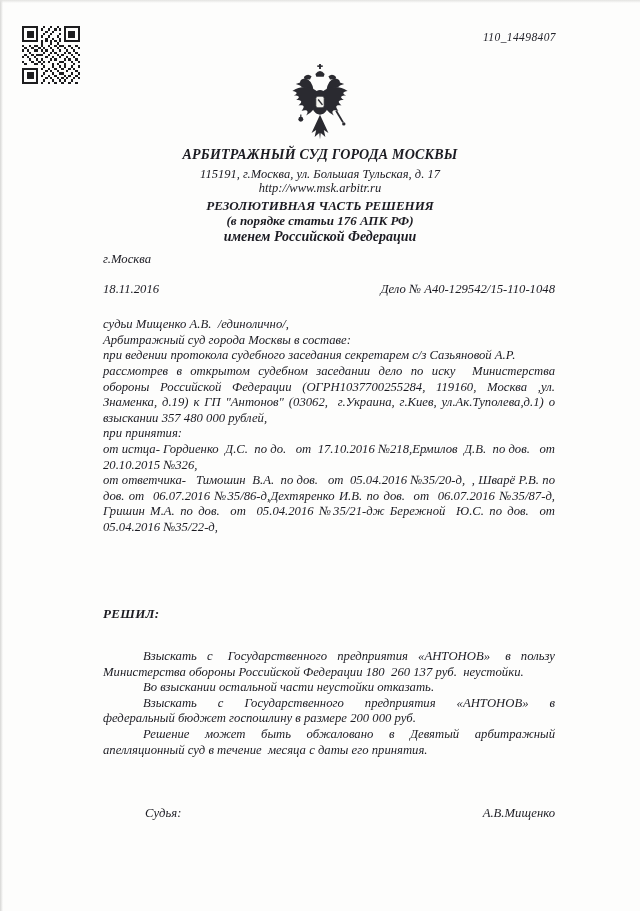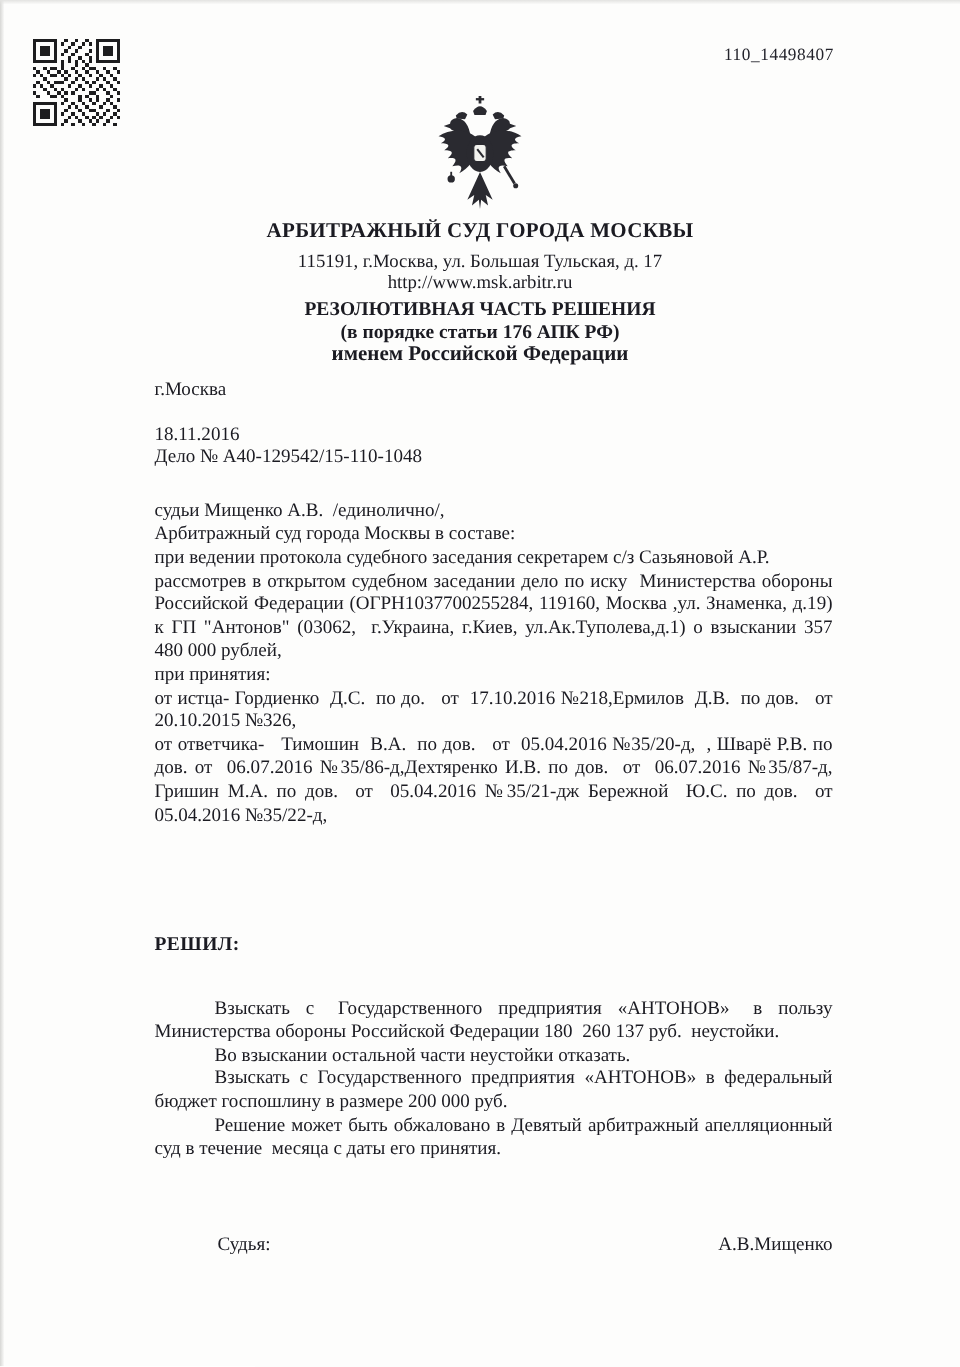--- a/index.html
+++ b/index.html
@@ -1,20 +1,21 @@
 <!DOCTYPE html>
 <html lang="ru"><head>
 <meta charset="utf-8">
 <style>
   html,body{margin:0;padding:0;background:#ffffff;}
   .page{
     position:relative;width:640px;height:911px;margin:0 auto;
     background:#fdfdfc;color:#1b1b22;
     font-family:"Liberation Serif","DejaVu Serif",serif;
     overflow:hidden;
+    font-style:italic;
   }
   .scan-edge-left{position:absolute;left:0;top:0;width:3px;height:100%;
     background:linear-gradient(to right,#d7d7d5,rgba(255,255,255,0));}
   .scan-edge-top{position:absolute;left:0;top:0;width:100%;height:3px;
     background:linear-gradient(to bottom,#e3e3e1,rgba(255,255,255,0));}
 
   .qr{position:absolute;left:22px;top:26px;width:58px;height:58px;}
   .docnum{position:absolute;top:31px;right:84px;font-size:11.5px;letter-spacing:.4px;color:#23232b;}
 
   .emblem{position:absolute;top:64px;left:50%;transform:translateX(-50%);width:78px;height:86px;}
@@ -23,21 +24,21 @@
   .court-name{font-size:14px;font-weight:bold;letter-spacing:.2px;}
   .court-address{font-size:12.5px;margin-top:3px;}
   .court-site{font-size:12.5px;}
   .doc-type{font-size:13px;font-weight:bold;margin-top:2px;}
   .doc-basis{font-size:13px;font-weight:bold;}
   .doc-auth{font-size:14px;font-weight:bold;}
 
   .content{position:absolute;left:103px;right:85px;top:252px;
     font-size:12.7px;line-height:15.6px;}
   .city{margin:0;}
-  .daterow{display:flex;justify-content:space-between;margin-top:14px;flex-direction:column;}
+  .daterow{display:flex;justify-content:space-between;margin-top:14px;}
   .intro{margin-top:20px;}
   .jline{text-align:justify;white-space:pre-wrap;}
   .res-heading{margin-top:70px;font-weight:bold;font-size:13px;letter-spacing:.3px;}
   .res-body{margin-top:28px;}
   .res-para{text-align:justify;text-indent:40px;white-space:pre-wrap;margin:0;}
   .sigrow{display:flex;justify-content:space-between;margin-top:48px;}
   .sig-label{padding-left:42px;}
 </style>
 </head>
 <body>

